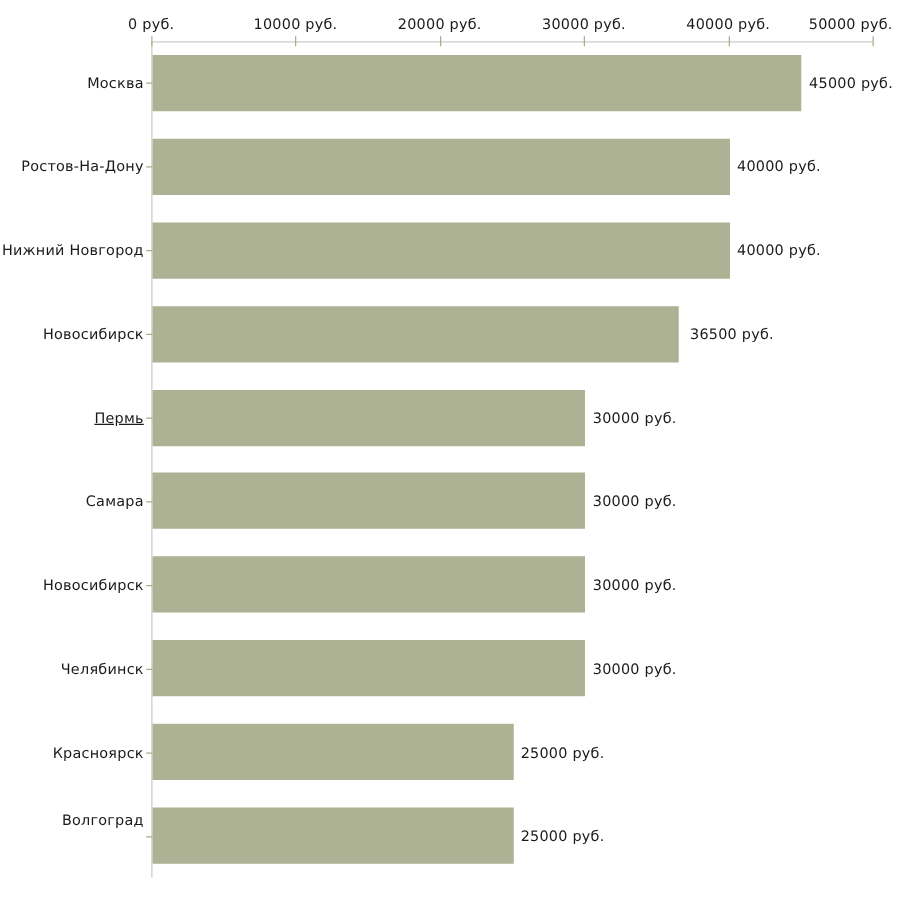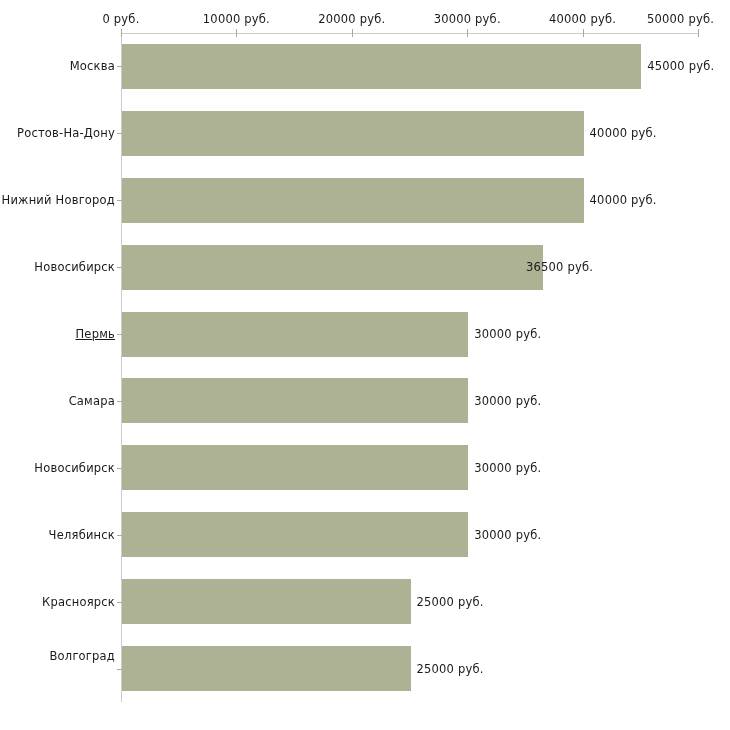--- a/index.html
+++ b/index.html
@@ -140,21 +140,21 @@
       </div>
 
     <div id="bars-layer">
         <div class="bar" title="Москва: 45000 руб." style="top: 43.95px; width: 519.3px; height: 45px; background: rgb(174, 178, 148);"></div>
         <div class="bar-value-label" style="left: 647.3px; top: 66.45px;">45000 руб.</div>
         <div class="bar" title="Ростов-На-Дону: 40000 руб." style="top: 110.85px; width: 461.6px; height: 45px; background: rgb(174, 178, 148);"></div>
         <div class="bar-value-label" style="left: 589.6px; top: 133.35px;">40000 руб.</div>
         <div class="bar" title="Нижний Новгород: 40000 руб." style="top: 177.75px; width: 461.6px; height: 45px; background: rgb(174, 178, 148);"></div>
         <div class="bar-value-label" style="left: 589.6px; top: 200.25px;">40000 руб.</div>
         <div class="bar" title="Екатеринбург: 36500 руб." style="top: 244.65px; width: 421.21px; height: 45px; background: rgb(174, 178, 148);"></div>
-        <div class="bar-value-label" style="left: 526px; top: 267.15px;">36500 руб.</div>
+        <div class="bar-value-label" style="left: 552px; top: 267.15px;">36500 руб.</div>
         <div class="bar" title="Пермь: 30000 руб." style="top: 311.55px; width: 346.2px; height: 45px; background: rgb(174, 178, 148);"></div>
         <div class="bar-value-label" style="left: 474.2px; top: 334.05px;">30000 руб.</div>
         <div class="bar" title="Самара: 30000 руб." style="top: 378.45px; width: 346.2px; height: 45px; background: rgb(174, 178, 148);"></div>
         <div class="bar-value-label" style="left: 474.2px; top: 400.95px;">30000 руб.</div>
         <div class="bar" title="Новосибирск: 30000 руб." style="top: 445.35px; width: 346.2px; height: 45px; background: rgb(174, 178, 148);"></div>
         <div class="bar-value-label" style="left: 474.2px; top: 467.85px;">30000 руб.</div>
         <div class="bar" title="Челябинск: 30000 руб." style="top: 512.25px; width: 346.2px; height: 45px; background: rgb(174, 178, 148);"></div>
         <div class="bar-value-label" style="left: 474.2px; top: 534.75px;">30000 руб.</div>
         <div class="bar" title="Красноярск: 25000 руб." style="top: 579.15px; width: 288.5px; height: 45px; background: rgb(174, 178, 148);"></div>
         <div class="bar-value-label" style="left: 416.5px; top: 601.65px;">25000 руб.</div>

